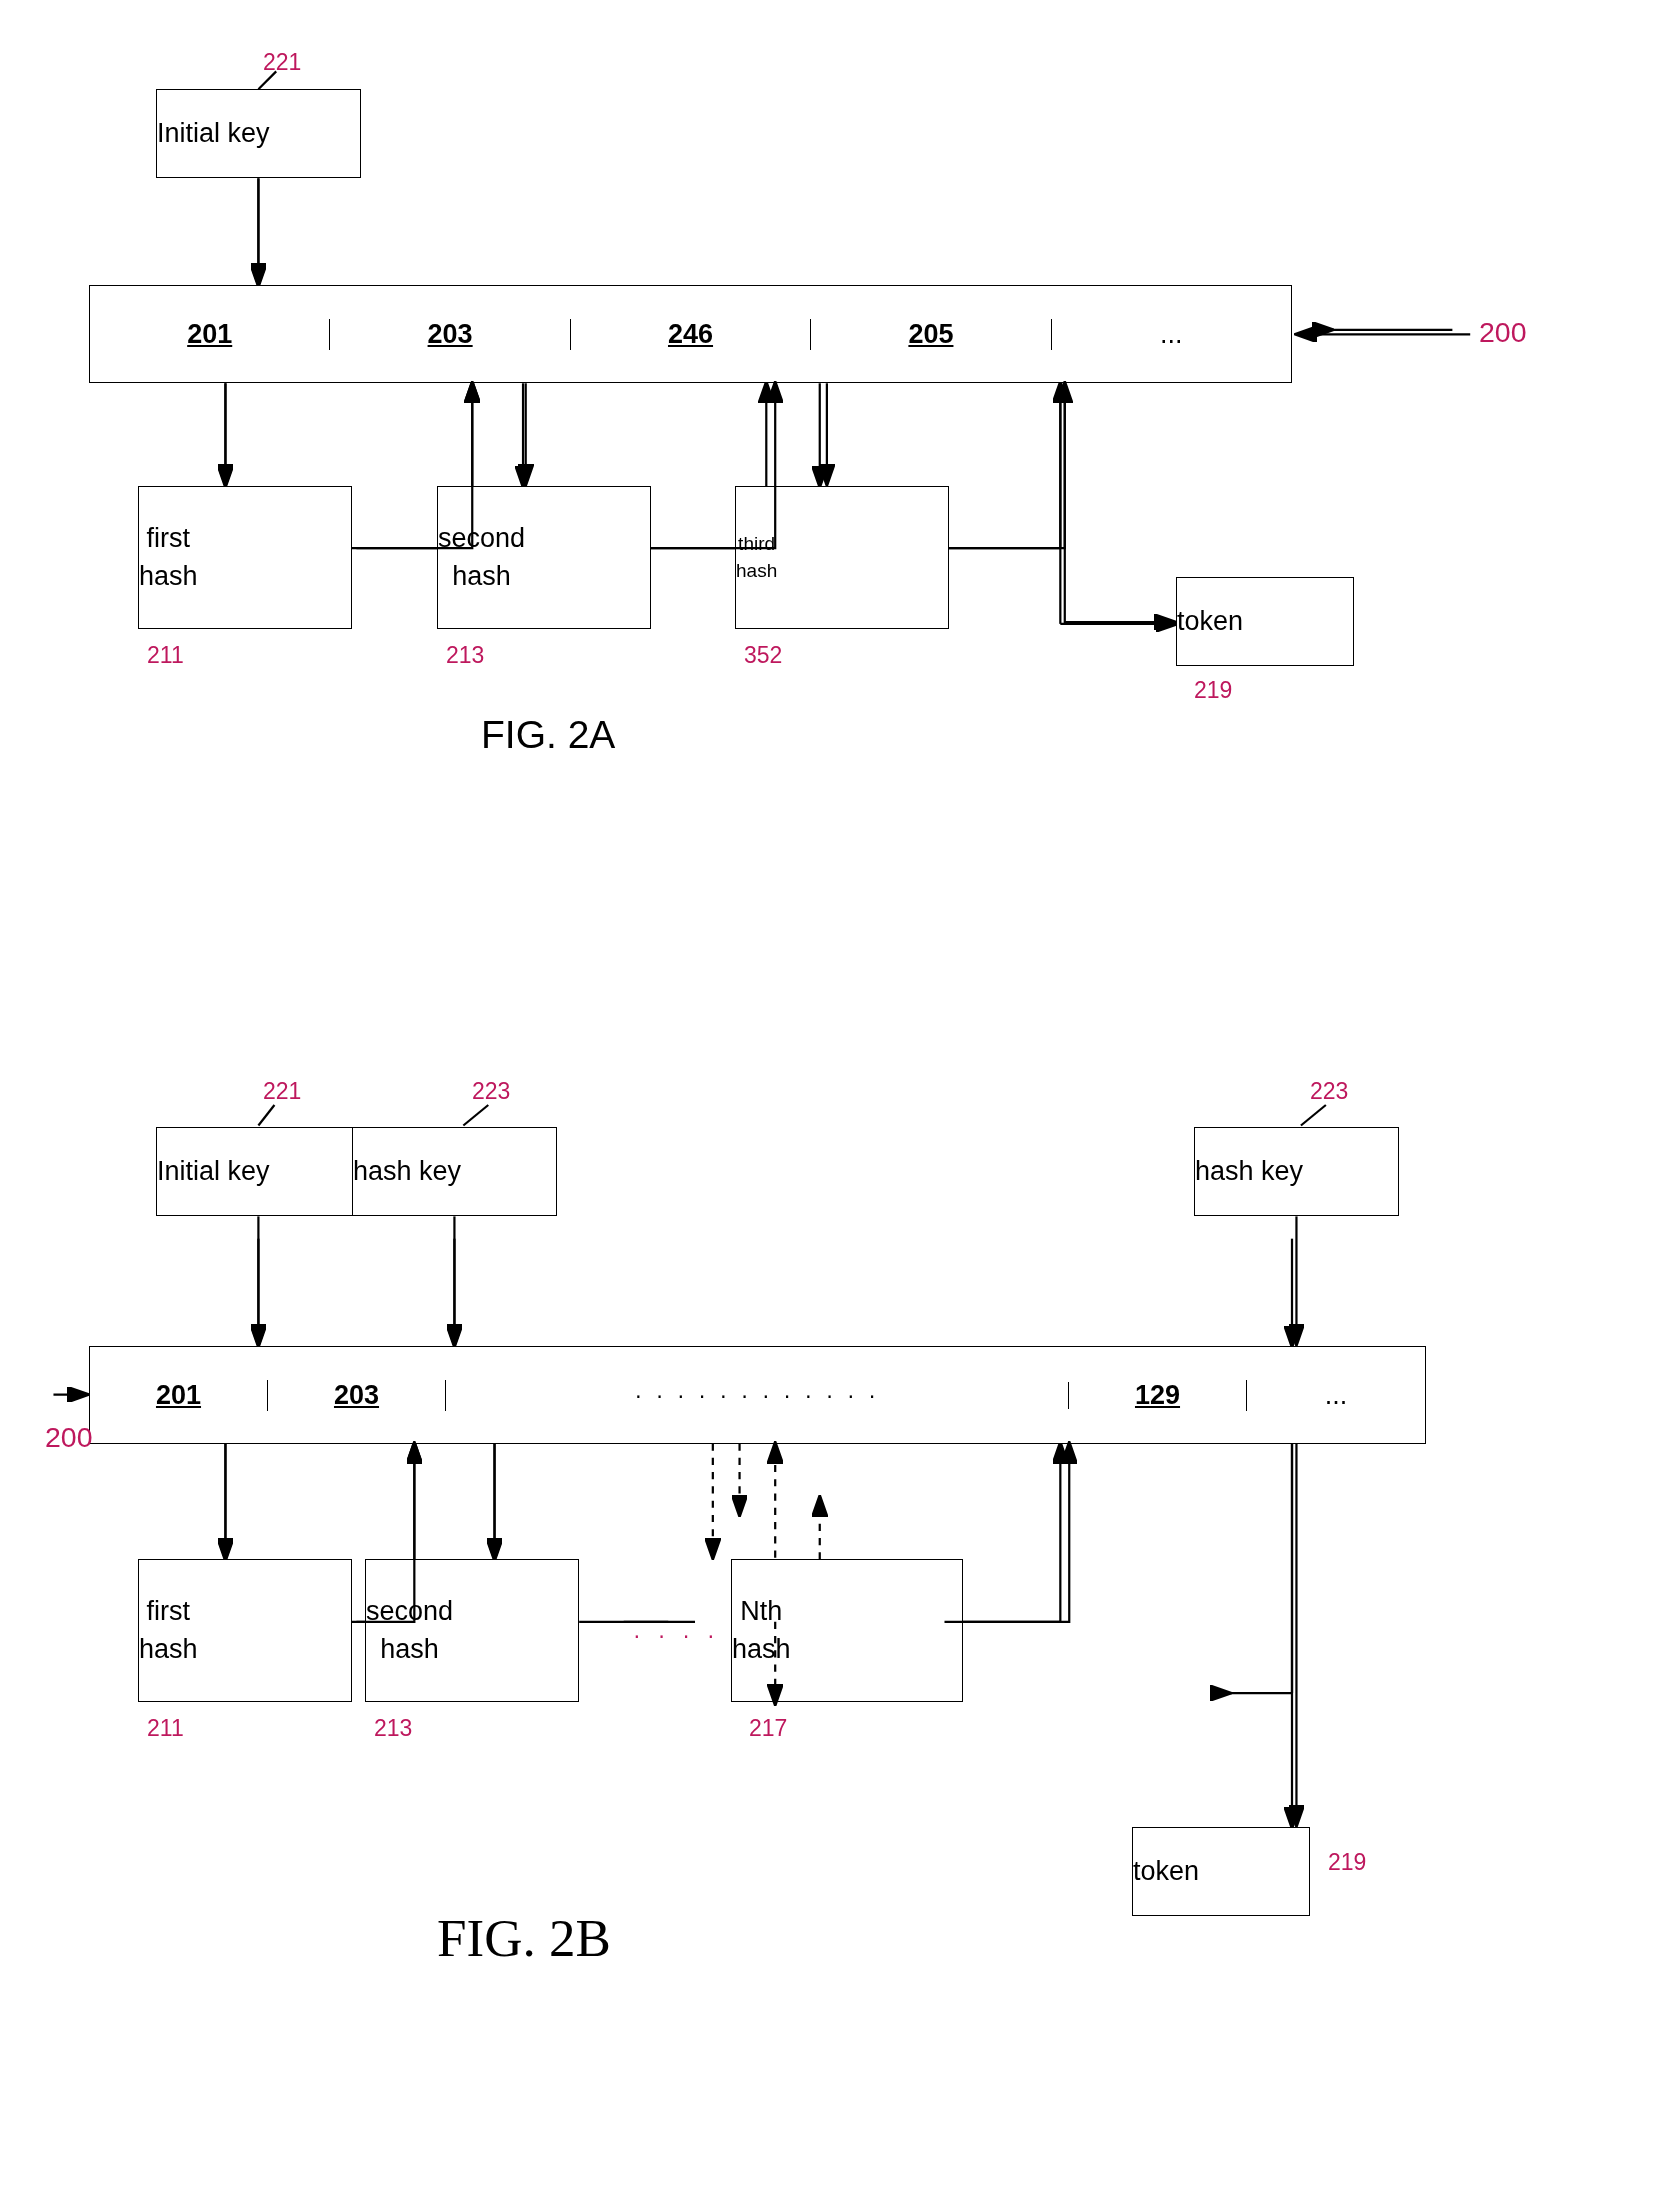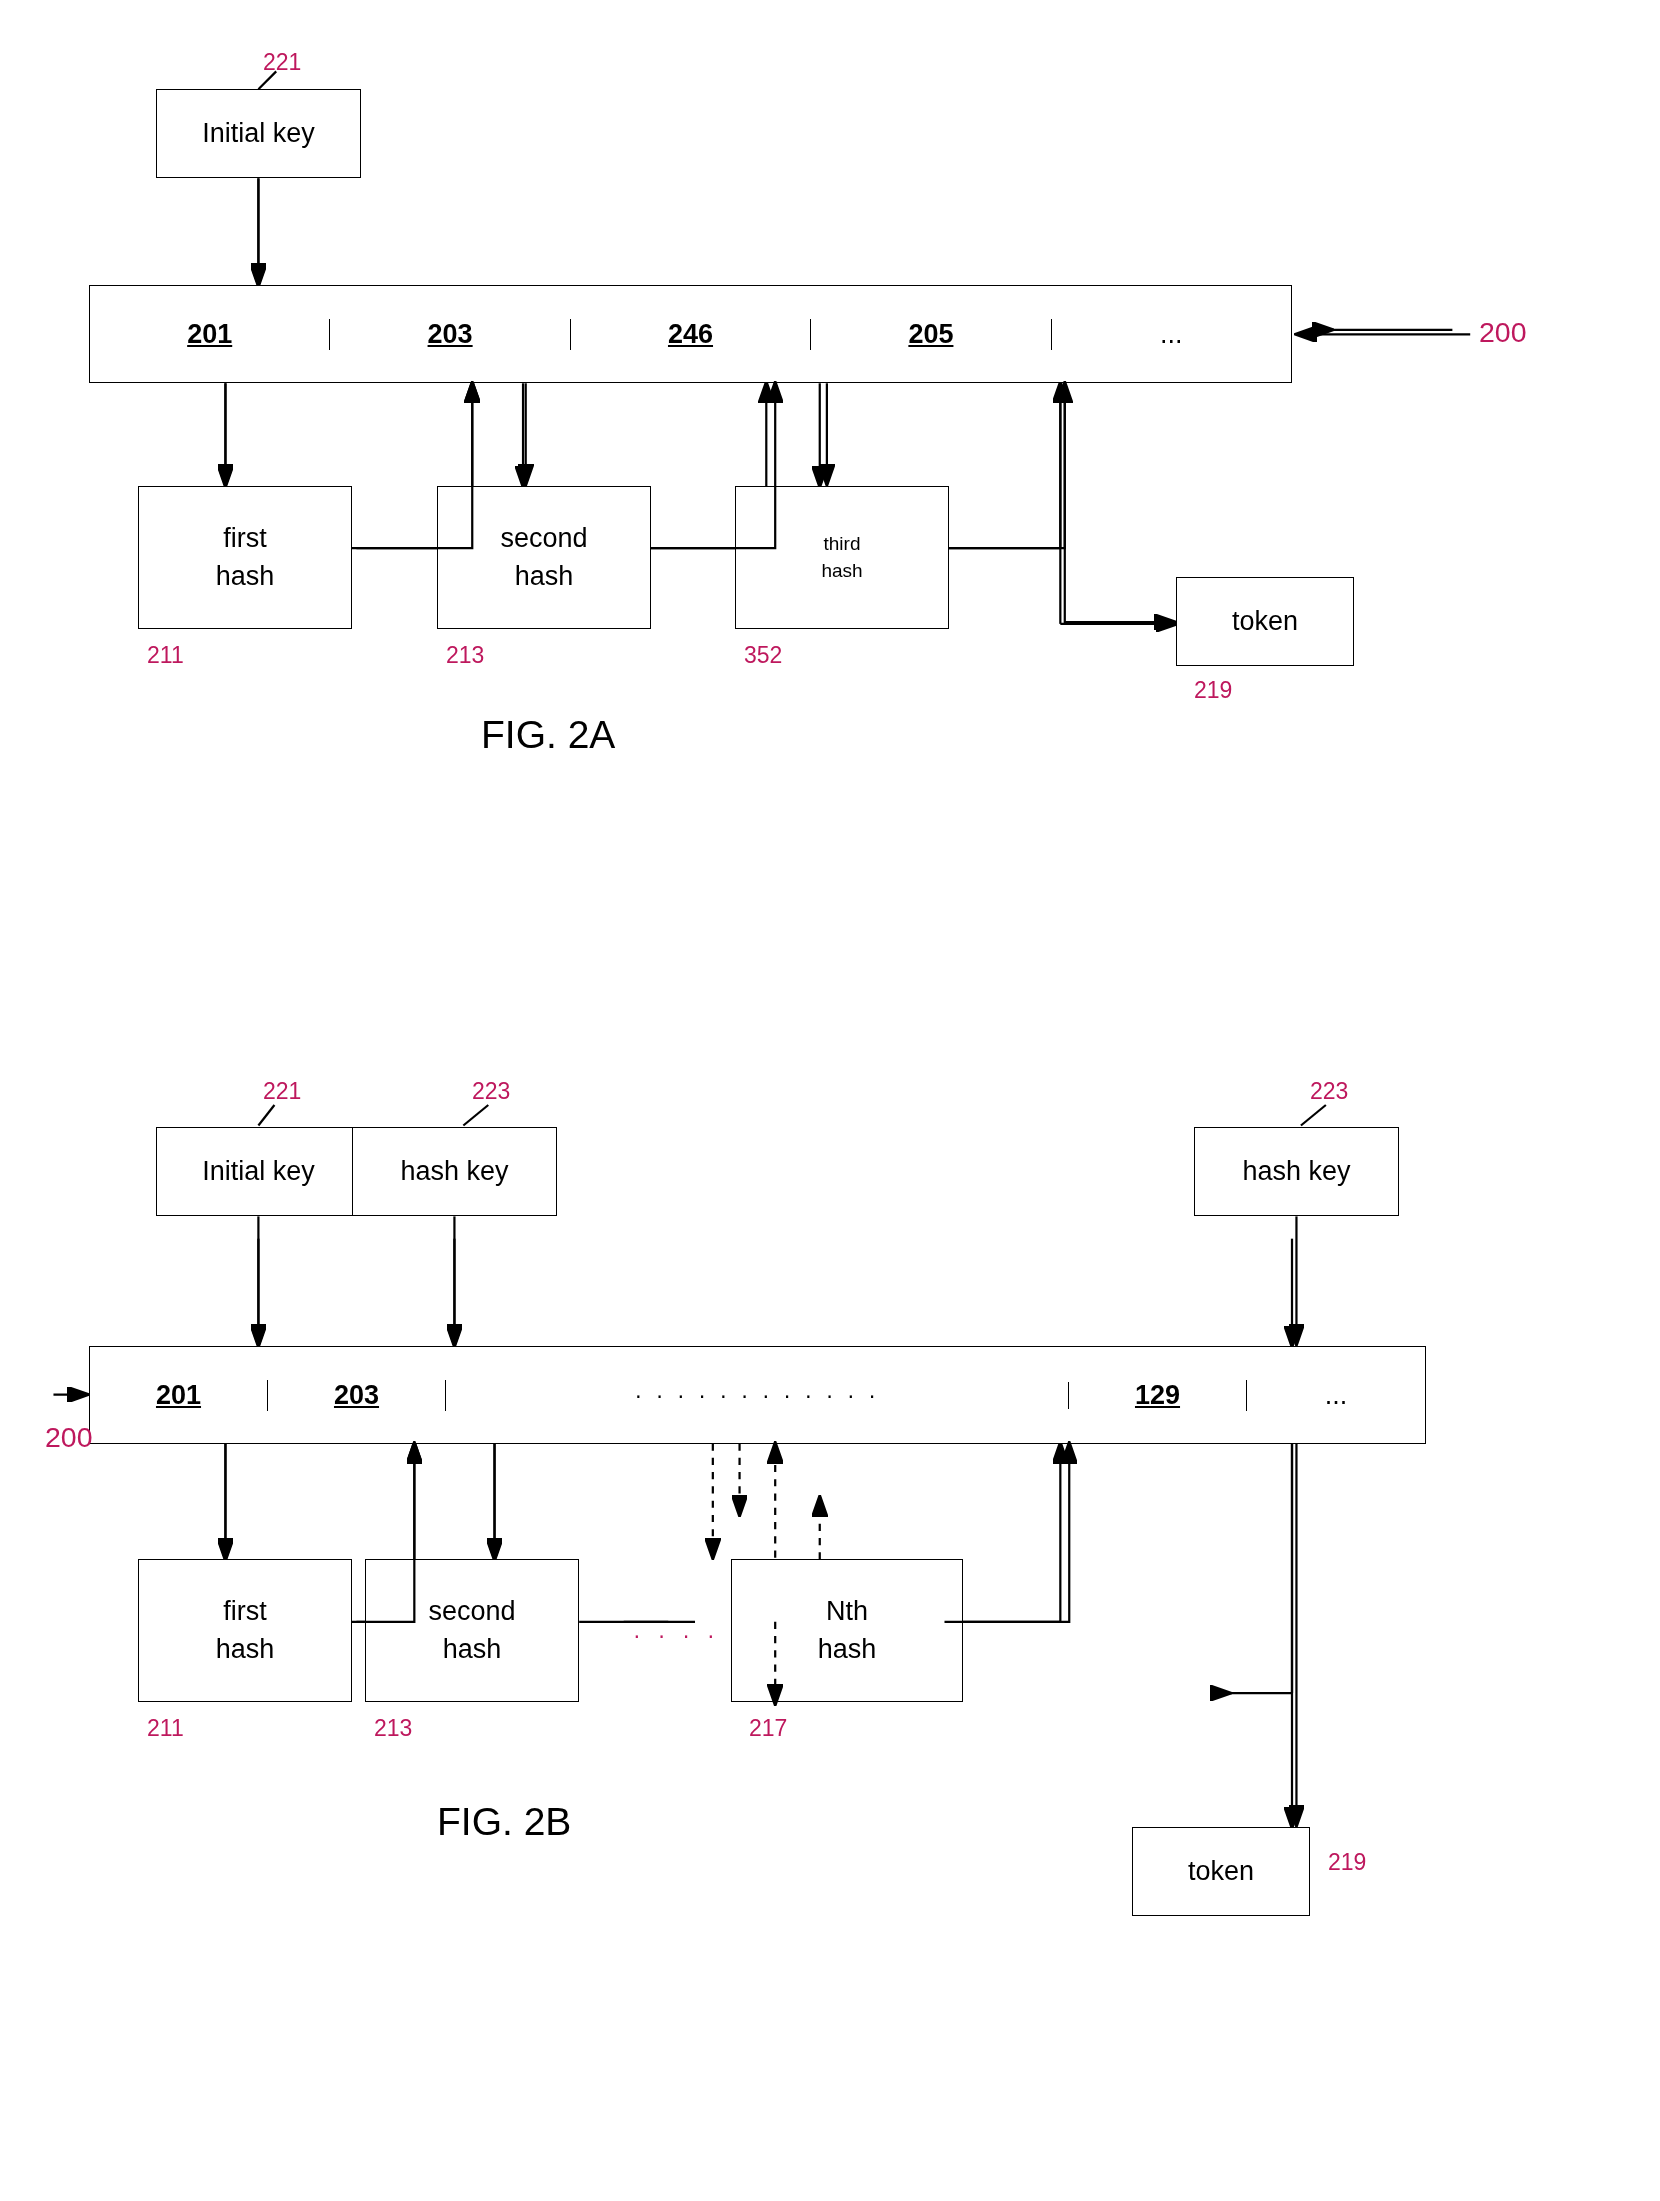--- a/index.html
+++ b/index.html
@@ -18,21 +18,21 @@
       height: 2202px;
     }
 
     
     .box {
       position: absolute;
       border: 1.8px solid #000;
       background: #fff;
       display: flex;
       align-items: center;
-      justify-content: center;
+      justify-content: flex-start;
       text-align: center;
       font-size: 25px;
       font-family: Arial, sans-serif;
     }
 
     .box-underline {
       text-decoration: underline;
       font-weight: bold;
     }
 
@@ -249,21 +249,21 @@
     <span style="white-space: pre-line;">Nth
 hash</span>
   </div>
   <div class="label" style="left: 749px; top: 1715px;">217</div>
 
   <div class="box" style="left: 1132px; top: 1827px; width: 178px; height: 89px; font-size: 27px;">
     <span>token</span>
   </div>
   <div class="label" style="left: 1328px; top: 1849px;">219</div>
 
-  <div class="fig-label" style="left: 437px; top: 1800px; font-size: 39px;">FIG. 2B</div>
+  <div class="fig-label" style="left: 437px; top: 1908px; font-size: 53px; font-family: Liberation Serif, serif;">FIG. 2B</div>
 
 </div>
 
 <svg style="position:absolute;top:0;left:0;width:1660px;height:2202px;pointer-events:none;" viewBox="0 0 1863 2471" width="1660" height="2202">
   <defs>
     <marker id="arr" markerWidth="10" markerHeight="7" refX="9" refY="3.5" orient="auto">
       <polygon points="0 0, 10 3.5, 0 7" fill="#000"></polygon>
     </marker>
     <marker id="arr-left" markerWidth="10" markerHeight="7" refX="1" refY="3.5" orient="auto-start-reverse">
       <polygon points="0 0, 10 3.5, 0 7" fill="#000"></polygon>

